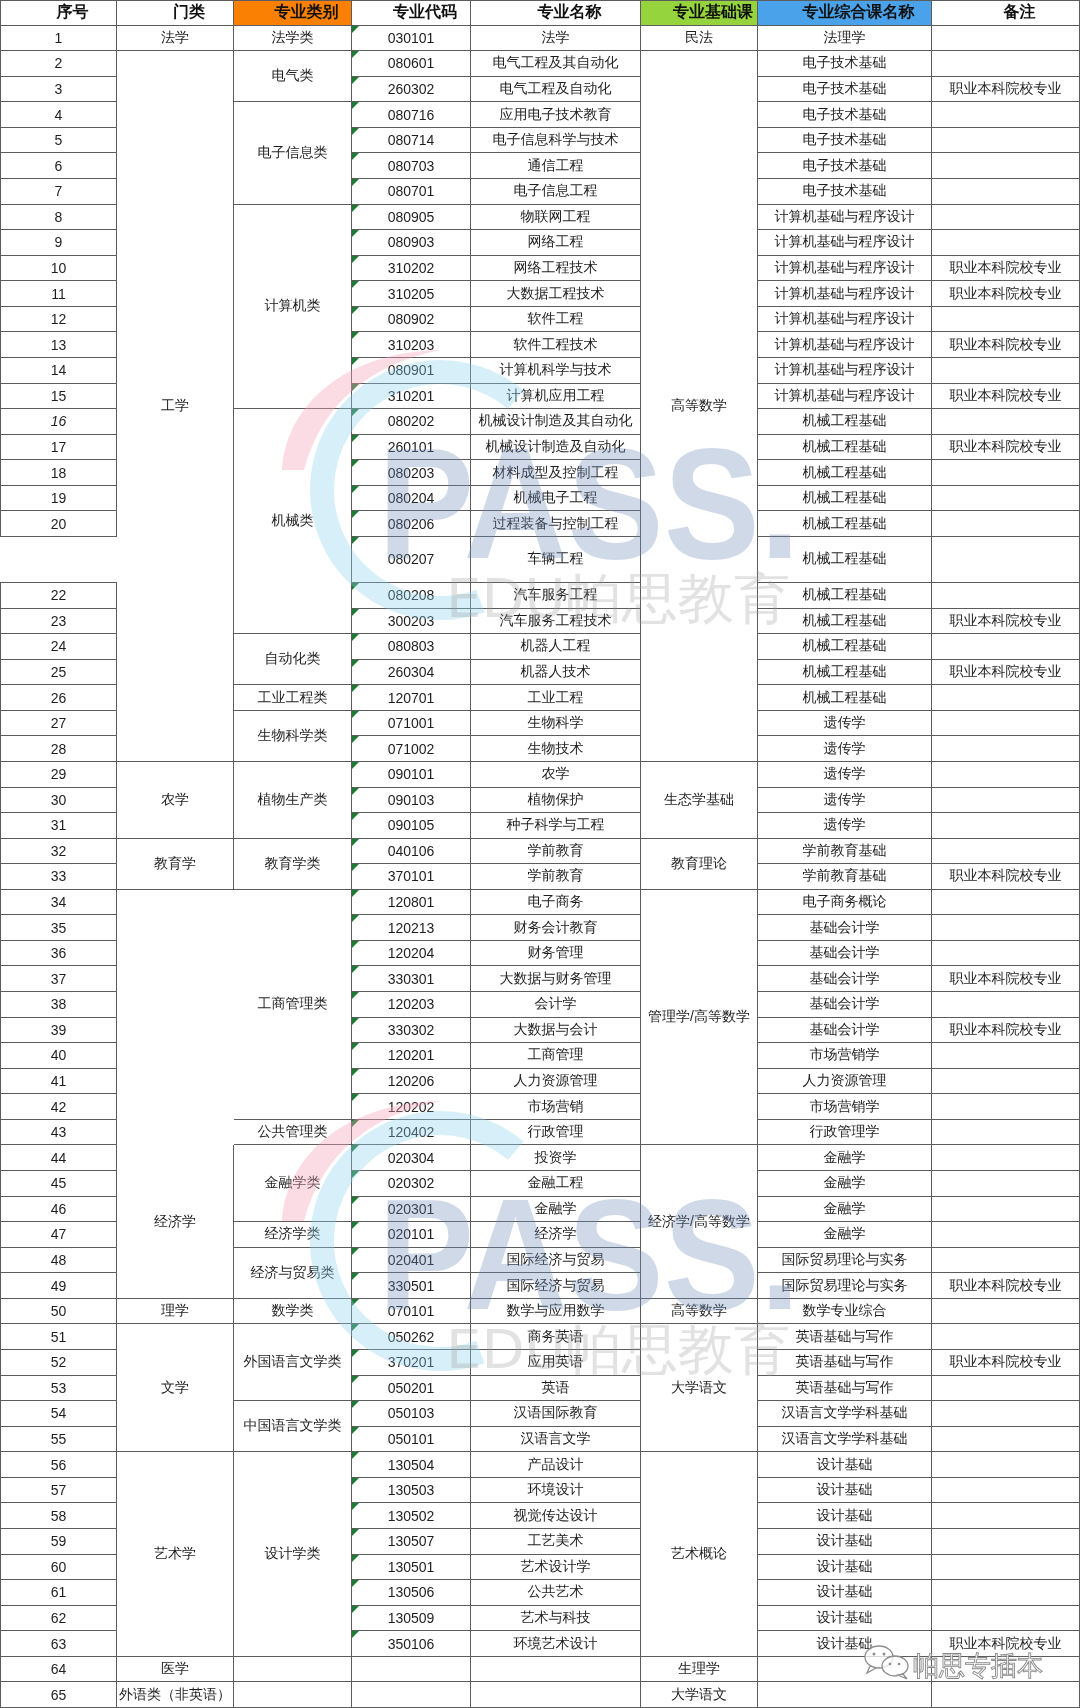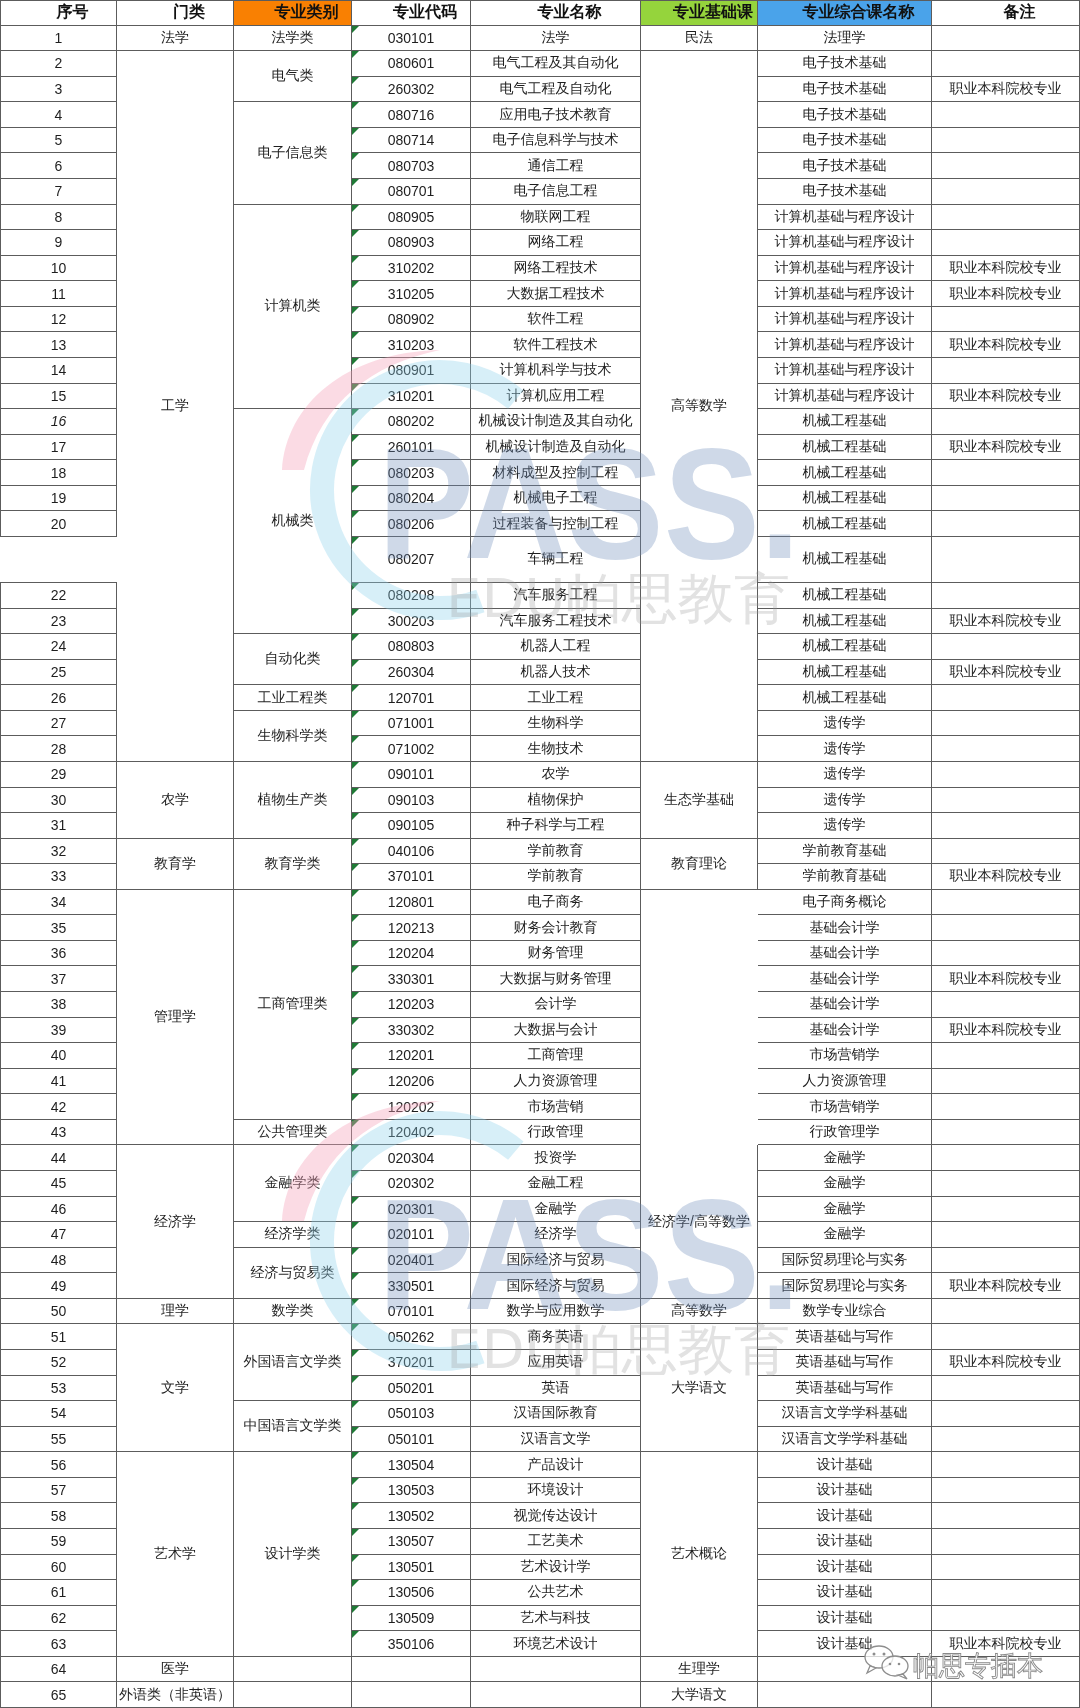--- a/index.html
+++ b/index.html
@@ -1102,23 +1102,20 @@
     </div>
     <div class="cell" style="grid-area: 3 / 2 / span 27;">
       <span>工学</span>
     </div>
     <div class="cell" style="grid-area: 30 / 2 / span 3;">
       <span>农学</span>
     </div>
     <div class="cell" style="grid-area: 33 / 2 / span 2;">
       <span>教育学</span>
     </div>
-    <div class="cell" style="grid-area: 35 / 2 / span 10;">
-      <span>管理学</span>
-    </div>
     <div class="cell" style="grid-area: 45 / 2 / span 6;">
       <span>经济学</span>
     </div>
     <div class="cell" style="grid-area: 51 / 2 / span 1;">
       <span>理学</span>
     </div>
     <div class="cell" style="grid-area: 52 / 2 / span 5;">
       <span>文学</span>
     </div>
     <div class="cell" style="grid-area: 57 / 2 / span 8;">
@@ -1197,20 +1194,23 @@
       <span>民法</span>
     </div>
     <div class="cell" style="grid-area: 3 / 6 / span 27;">
       <span>高等数学</span>
     </div>
     <div class="cell" style="grid-area: 30 / 6 / span 3;">
       <span>生态学基础</span>
     </div>
     <div class="cell" style="grid-area: 33 / 6 / span 2;">
       <span>教育理论</span>
+    </div>
+    <div class="cell" style="grid-area: 35 / 6 / span 10;">
+      <span>管理学/高等数学</span>
     </div>
     <div class="cell" style="grid-area: 45 / 6 / span 6;">
       <span>经济学/高等数学</span>
     </div>
     <div class="cell" style="grid-area: 51 / 6 / span 1;">
       <span>高等数学</span>
     </div>
     <div class="cell" style="grid-area: 52 / 6 / span 5;">
       <span>大学语文</span>
     </div>

